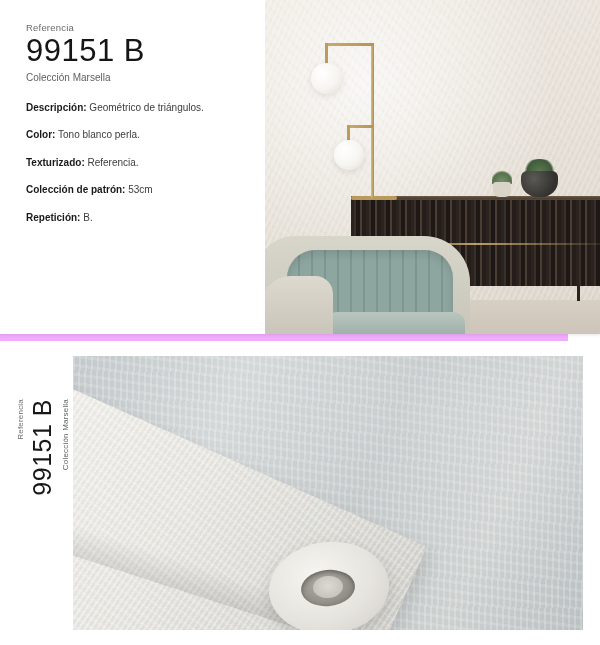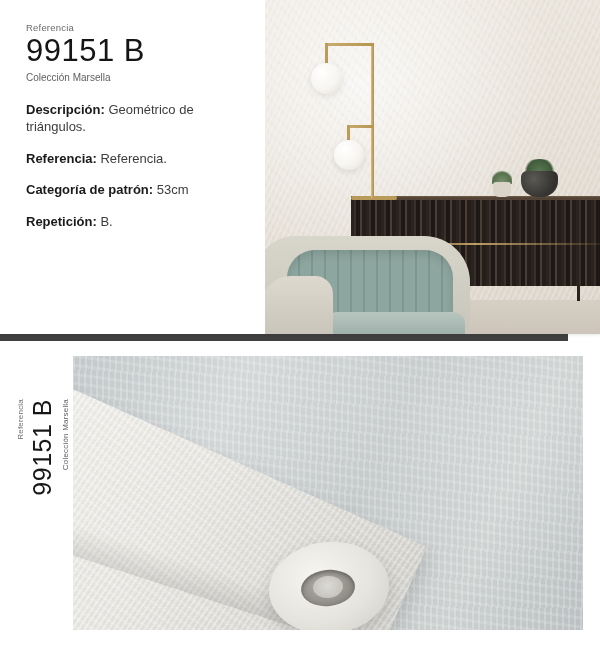--- a/index.html
+++ b/index.html
@@ -11,21 +11,21 @@
     width: 600px;
     height: 645px;
     font-family: "Liberation Sans", sans-serif;
     color: #1c1c1c;
     overflow: hidden;
   }
   .page {
     position: relative;
     width: 568px;
     height: 645px;
-    background: #404040;
+    background: #f0abfc;
   }
 
   
   .top-card {
     position: absolute;
     left: 0;
     top: 0;
     width: 600px;
     height: 334px;
     background: #ffffff;
@@ -54,21 +54,21 @@
     line-height: 1.05;
     margin: 0 0 4px 0;
     font-family: "Liberation Sans", sans-serif;
   }
   .collection {
     font-size: 10px;
     color: #5e5e5e;
     margin: 0 0 18px 0;
   }
   .spec {
-    font-size: 13px;
+    font-size: 10px;
     color: #3a3a3a;
     line-height: 1.35;
     margin: 0 0 14px 0;
   }
   .spec .k {
     font-weight: bold;
     color: #1a1a1a;
   }
   .spec .v {
     color: #3c3c3c;
@@ -382,25 +382,29 @@
     <div class="info-pane">
       <div class="ref-label">Referencia</div>
       <div class="ref-number">99151 B</div>
       <div class="collection">Colección Marsella</div>
 
       <p class="spec">
         <span class="k">Descripción:</span>
         <span class="v">Geométrico de triángulos.</span>
       </p>
       <p class="spec">
-        <span class="k">Referencia:</span>
+        <span class="k">Color:</span>
+        <span class="v">Tono blanco perla.</span>
+      </p>
+      <p class="spec">
+        <span class="k">Texturizado:</span>
         <span class="v">Referencia.</span>
       </p>
       <p class="spec">
-        <span class="k">Categoría de patrón:</span>
+        <span class="k">Colección de patrón:</span>
         <span class="v">53cm</span>
       </p>
       <p class="spec">
         <span class="k">Repetición:</span>
         <span class="v">B.</span>
       </p>
     </div>
 
     <div class="room-photo">
       <div class="wall"></div>

